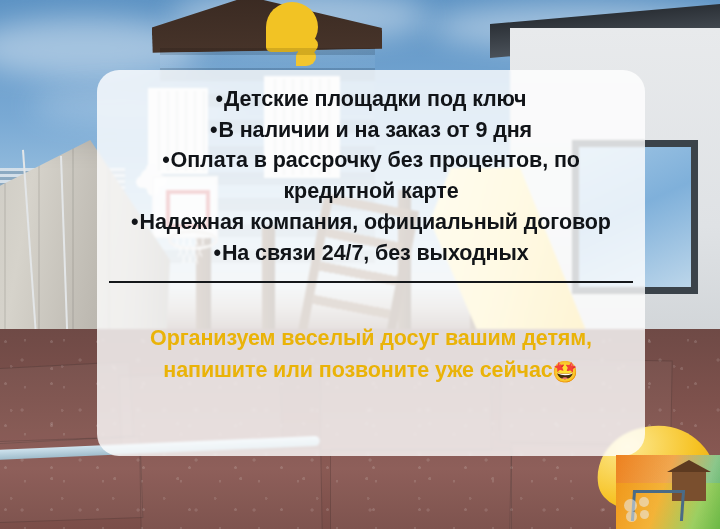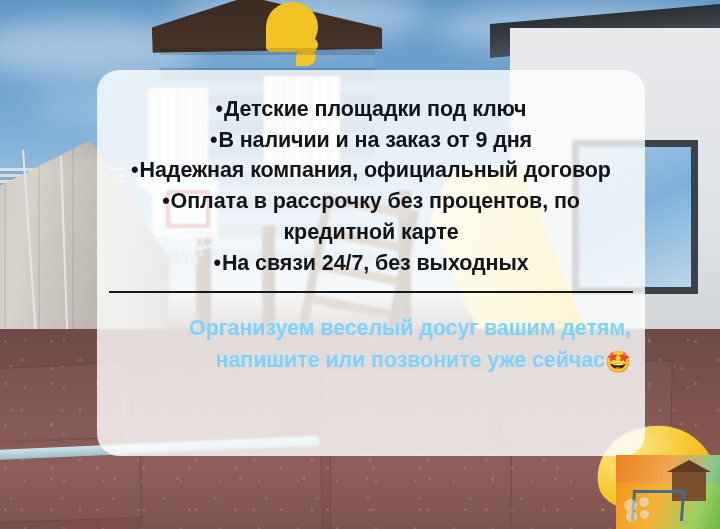--- a/index.html
+++ b/index.html
@@ -211,21 +211,21 @@
   
   .panel {
     position: absolute;
     left: 97px;
     top: 70px;
     width: 548px;
     height: 386px;
     background: rgba(255,255,255,0.80);
     border-radius: 22px;
     box-sizing: border-box;
-    padding: 24px 10px 0 10px;
+    padding: 14px 10px 0 10px;
     backdrop-filter: blur(1px);
   }
   .bullets {
     margin: 0;
     padding: 0;
     list-style: none;
   }
   .bullet-line {
     color: #111418;
     font-size: 21.5px;
@@ -238,27 +238,28 @@
   .bullet-line::before {
     content: "\2022";
     margin-right: 1px;
   }
   .divider {
     height: 0;
     border-top: 2.5px solid #14171a;
     margin: 13px 2px 0 2px;
   }
   .cta {
-    color: #7dd3fc;
+    color: #eab308;
     font-size: 21.5px;
     font-weight: 700;
     line-height: 1.45;
-    text-align: right;
+    text-align: center;
     padding: 20px 4px 0 4px;
     letter-spacing: -0.1px;
+    margin-top: 20px;
   }
   .emoji {
     font-size: 21px;
     vertical-align: -2px;
   }
 
   
   .watermark {
     position: absolute;
     right: 0;
@@ -388,22 +389,22 @@
     <div class="slide-foot"></div>
     <div class="pipe"></div>
 
   </div>
 
   <div class="panel">
 
     <div class="bullets">
       <div class="bullet-line">Детские площадки под ключ</div>
       <div class="bullet-line">В наличии и на заказ от 9 дня</div>
+      <div class="bullet-line">Оплата в рассрочку без процентов, по кредитной карте</div>
       <div class="bullet-line">Надежная компания, официальный договор</div>
-      <div class="bullet-line">Оплата в рассрочку без процентов, по кредитной карте</div>
       <div class="bullet-line">На связи 24/7, без выходных</div>
     </div>
 
     <div class="divider"></div>
 
     <div class="cta"><span>Организуем веселый досуг вашим детям, напишите или позвоните уже сейчас</span><span class="emoji">🤩</span></div>
 
   </div>
 
   <div class="watermark">

